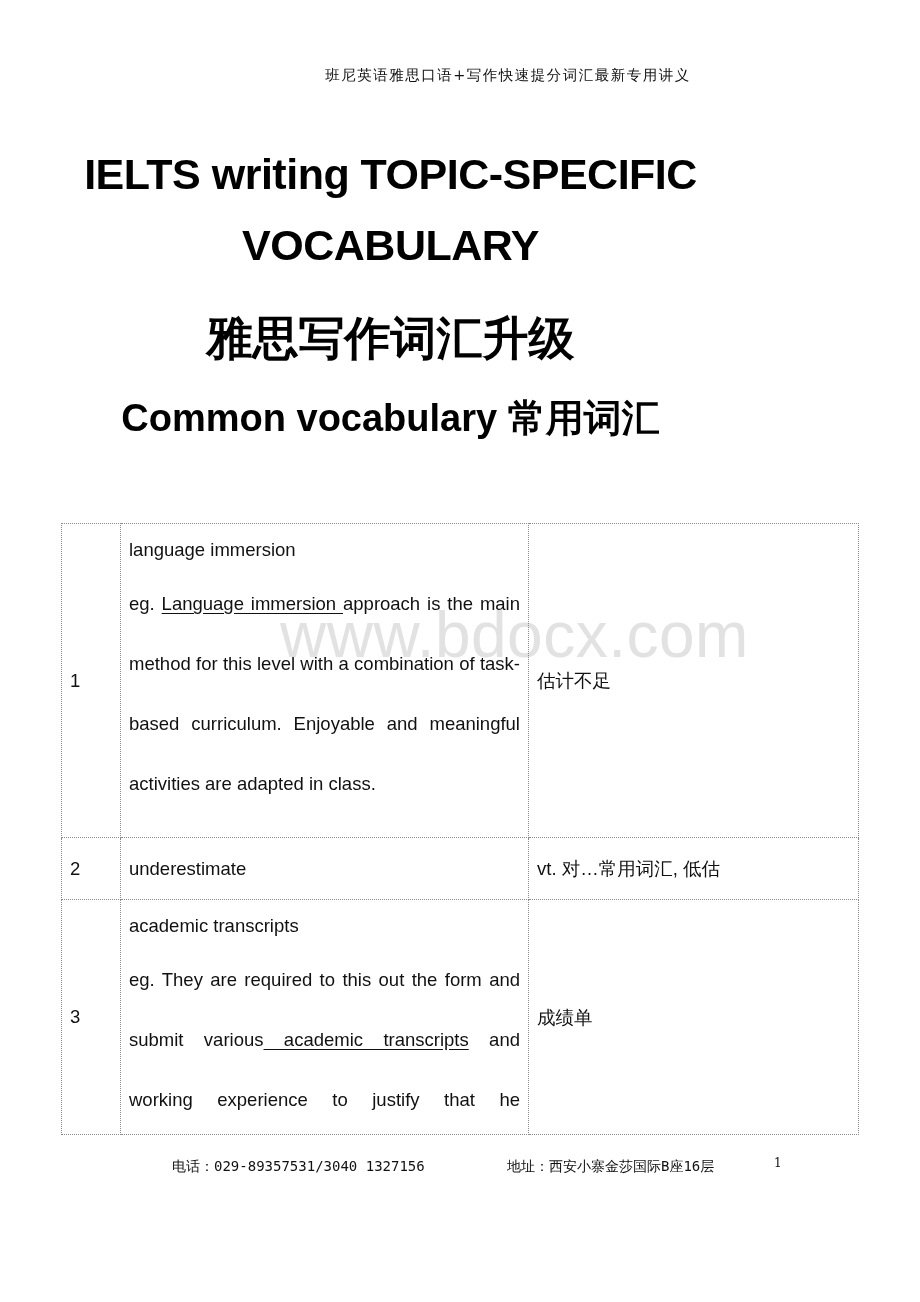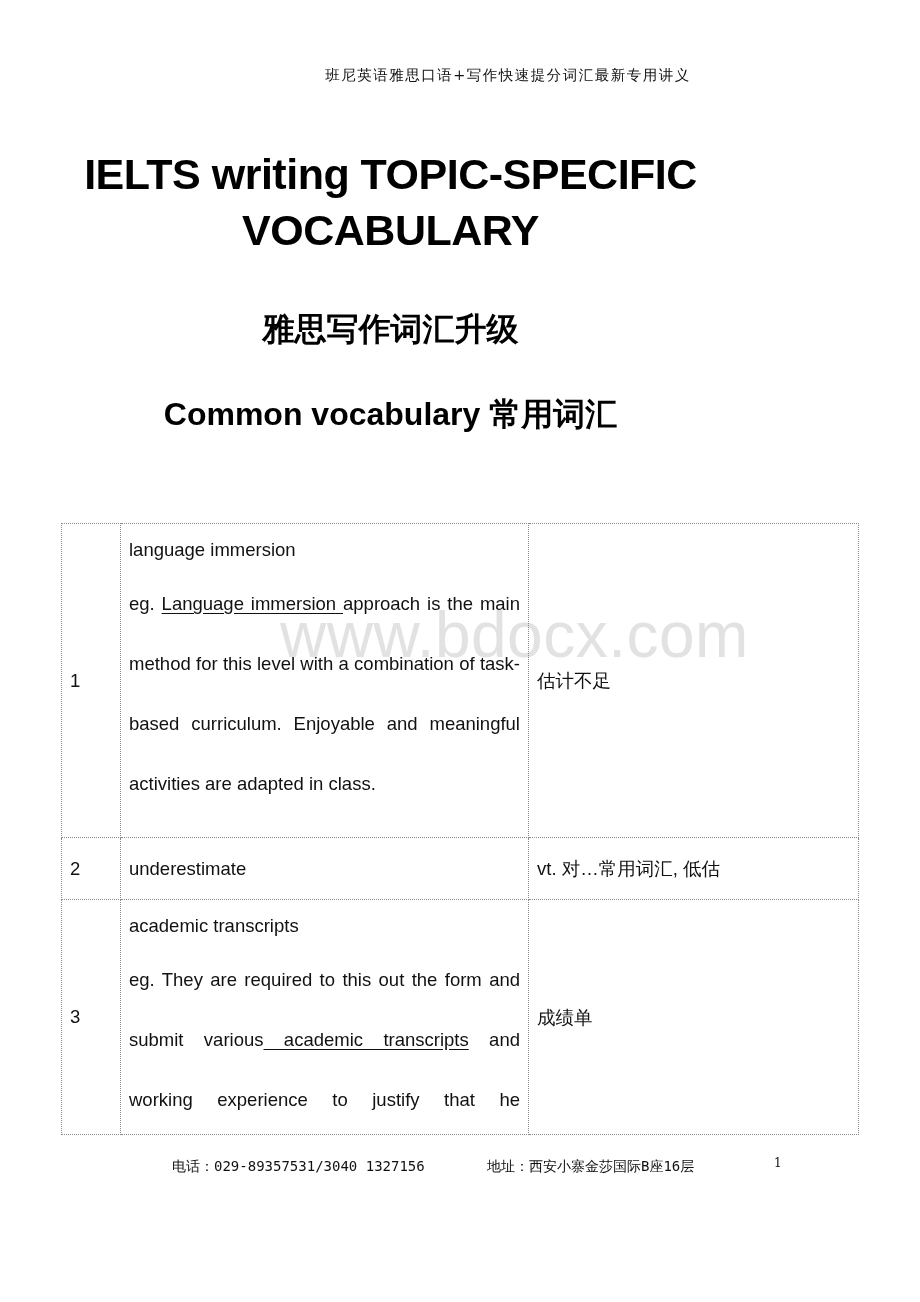--- a/index.html
+++ b/index.html
@@ -6,23 +6,23 @@
   body { width: 920px; height: 1302px; position: relative; overflow: hidden; color: #000; }
   .page-header {
     position: absolute; left: 0; top: 66px; width: 920px; text-align: center;
     font-family: "DejaVu Serif", serif; font-size: 14.5px; letter-spacing: 1.5px; color: #111; padding-left: 48px;
   }
   .title {
     position: absolute; left: 0; width: 781px; text-align: center;
     font-family: "Liberation Sans", sans-serif; font-weight: bold; color: #000;
   }
   .title-1 { top: 150px; font-size: 43px; letter-spacing: -0.5px; }
-  .title-2 { top: 206px; font-size: 43px; letter-spacing: -0.5px; }
-  .title-3 { top: 308px; font-size: 32px; }
-  .title-4 { top: 393px; font-size: 32px; }
+  .title-2 { top: 221px; font-size: 43px; letter-spacing: -0.5px; }
+  .title-3 { top: 308px; font-size: 46px; }
+  .title-4 { top: 393px; font-size: 38px; }
   .watermark {
     position: absolute; left: 250px; top: 598px; font-family: "Liberation Sans", sans-serif;
     font-size: 64px; color: #e2e2e2; z-index: 0; letter-spacing: 0.5px; pointer-events: none; margin-left: 30px;
   }
   table.vocab {
     position: absolute; left: 61px; top: 523px; width: 798px; border-collapse: collapse;
     font-family: "Liberation Sans", sans-serif; font-size: 18.5px; color: #111; z-index: 1;
   }
   table.vocab td {
     border: 1px dotted #8a8a8a; vertical-align: middle; padding: 0 8px;
@@ -38,21 +38,21 @@
   tr.row1 td { height: 313px; }
   tr.row2 td { height: 61px; }
   tr.row3 td { height: 203px; }
   tr.row3 td.term { vertical-align: top; }
   tr.row1 td.term { vertical-align: top; }
   .footer {
     position: absolute; top: 1158px; left: 0; width: 920px;
     font-family: "DejaVu Sans Mono", monospace; font-size: 14px; color: #111;
   }
   .footer .phone { position: absolute; left: 172px; }
-  .footer .address { position: absolute; left: 487px; }
+  .footer .address { position: absolute; left: 507px; }
   .footer .pageno { position: absolute; left: 774px; top: -2px; font-family: "DejaVu Serif", serif; font-size: 12px; }
 </style>
 </head>
 <body>
 
 <div class="page-header">班尼英语雅思口语+写作快速提分词汇最新专用讲义</div>
 
 <div class="title title-1">IELTS writing TOPIC-SPECIFIC</div>
 <div class="title title-2">VOCABULARY</div>
 <div class="title title-3">雅思写作词汇升级</div>

